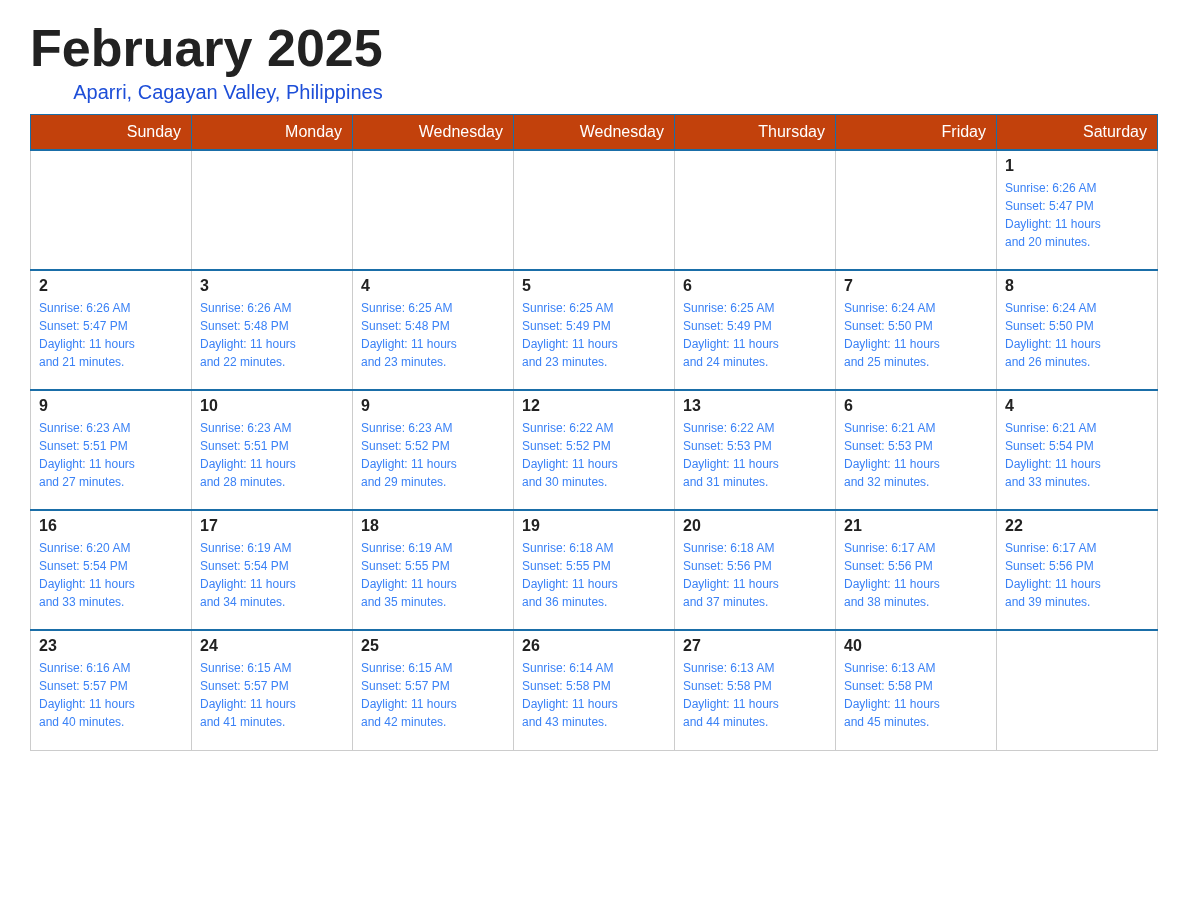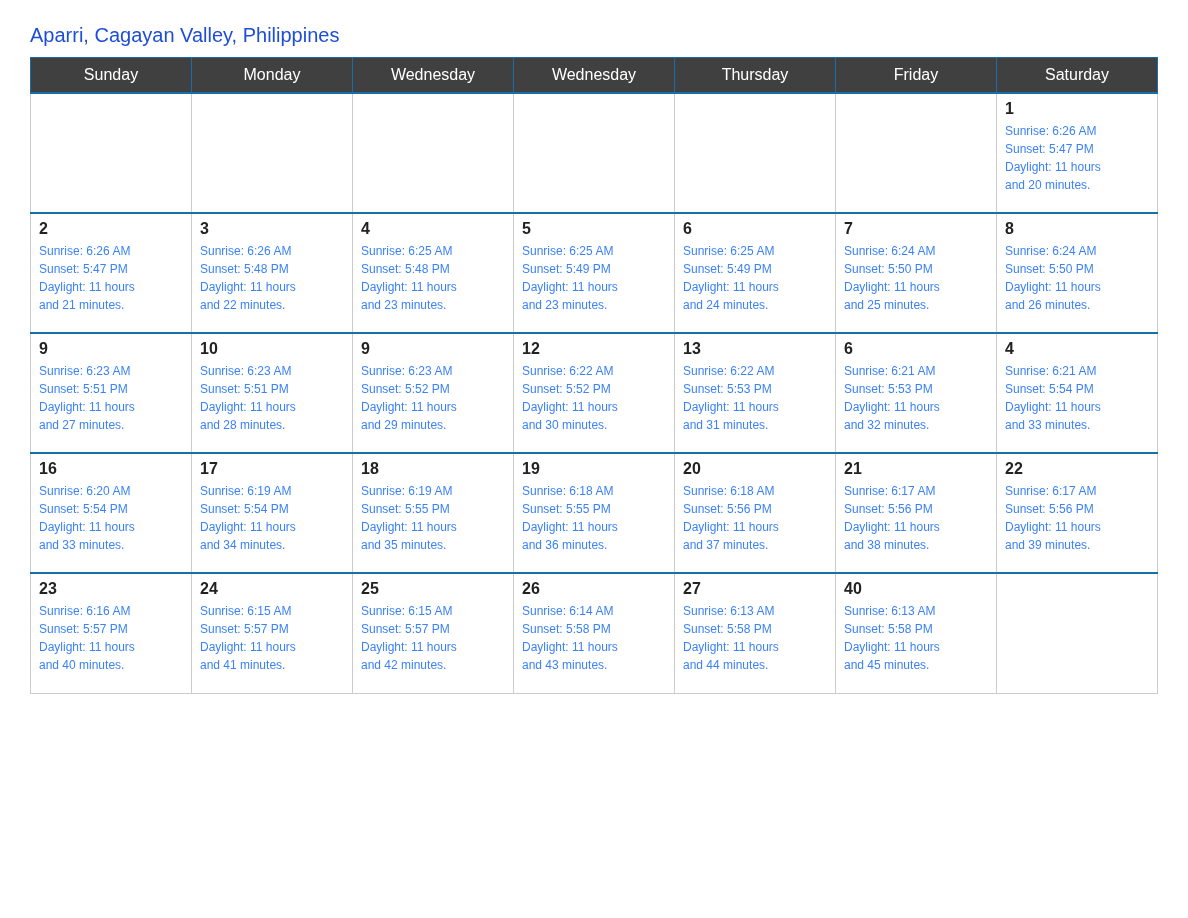--- a/index.html
+++ b/index.html
@@ -54,24 +54,24 @@
       font-size: 20px;
       color: #1d4ed8;
       margin-top: 4px;
     }
     .calendar {
       width: 100%;
       border-collapse: collapse;
       margin-top: 10px;
     }
     .calendar th {
-      background-color: #404040;
+      background-color: #c2410c;
       color: #fff;
       padding: 8px 10px;
-      text-align: center;
+      text-align: right;
       font-size: 16px;
       font-weight: normal;
       border: 1px solid #1a6ea8;
     }
     .calendar td {
       vertical-align: top;
       border: 1px solid #ccc;
       padding: 6px 8px;
       width: calc(100% / 7);
       min-height: 110px;
@@ -90,20 +90,21 @@
       color: #3b82f6;
       line-height: 1.5;
     }
     .empty-cell { background: #fff; }
   </style>
 </head>
 <body>
 
 <div class="header">
   <div class="title-block">
+    <div class="month-title">February 2025</div>
     <div class="location-title">Aparri, Cagayan Valley, Philippines</div>
   </div>
 </div>
 
 <table class="calendar">
   <thead>
     <tr>
     <th>Sunday</th>
         <th>Monday</th>
         <th>Wednesday</th>

